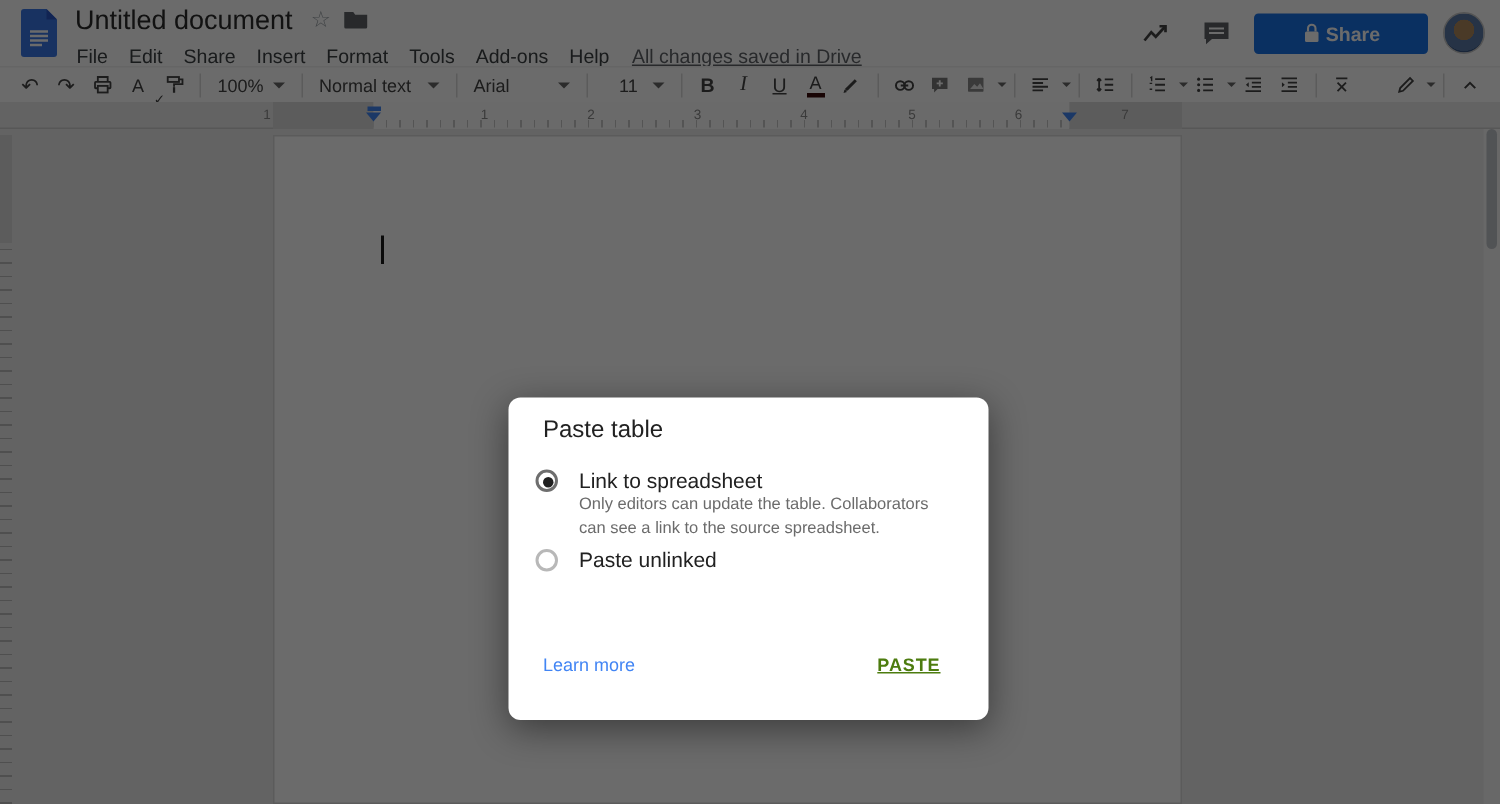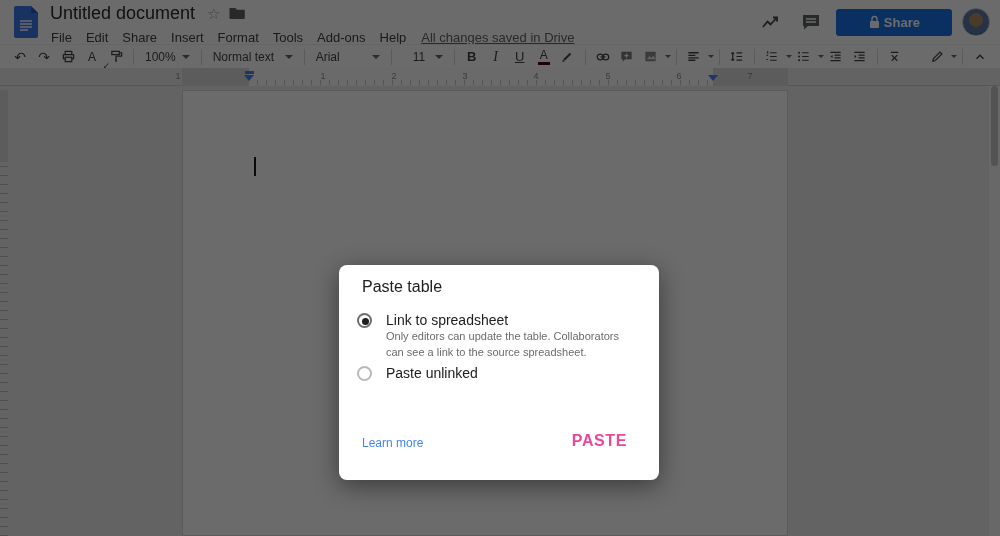--- a/index.html
+++ b/index.html
@@ -68,22 +68,22 @@
   .dialog { position:absolute; left:339px; top:265px; width:320px; height:215px; background:#fff; border-radius:8px;
             box-shadow:0 6px 24px rgba(0,0,0,0.45); z-index:20; }
   .dlg-title { position:absolute; left:23px; top:13px; font-size:16px; color:#212121; }
   .dlg-label { position:absolute; left:47px; font-size:14px; color:#212121; }
   .dlg-desc { position:absolute; left:47px; top:64px; width:238px; font-size:11px; line-height:1.45; color:#6b6b6b; }
   .radio { position:absolute; left:18px; width:15px; height:15px; border:2px solid #b8b8b8; border-radius:50%; background:#fff; }
   .radio.selected { border-color:#6e6e6e; }
   .radio .dot { display:none; position:absolute; left:3px; top:3px; width:7px; height:7px; border-radius:50%; background:#1f1f1f; }
   .radio.selected .dot { display:block; }
   .learn-more { position:absolute; left:23px; bottom:30px; font-size:12px; color:#4285f4; }
-  .paste-btn { position:absolute; right:24px; bottom:24px; font-size:16px; font-weight:bold; letter-spacing:0.6px;
-               color:#ec4899; background:none; border:none; padding:6px 8px; font-family:"Liberation Sans", sans-serif; }
+  .paste-btn { position:absolute; right:24px; bottom:24px; font-size:12px; font-weight:bold; letter-spacing:0.6px;
+               color:#4d7c0f; background:none; border:none; padding:6px 8px; font-family:"Liberation Sans", sans-serif;text-decoration:underline; }
 
   svg { display:block; }
 </style>
 </head>
 <body>
 
 <div class="app">
 
   <div class="topbar">
     <div class="docs-logo">

